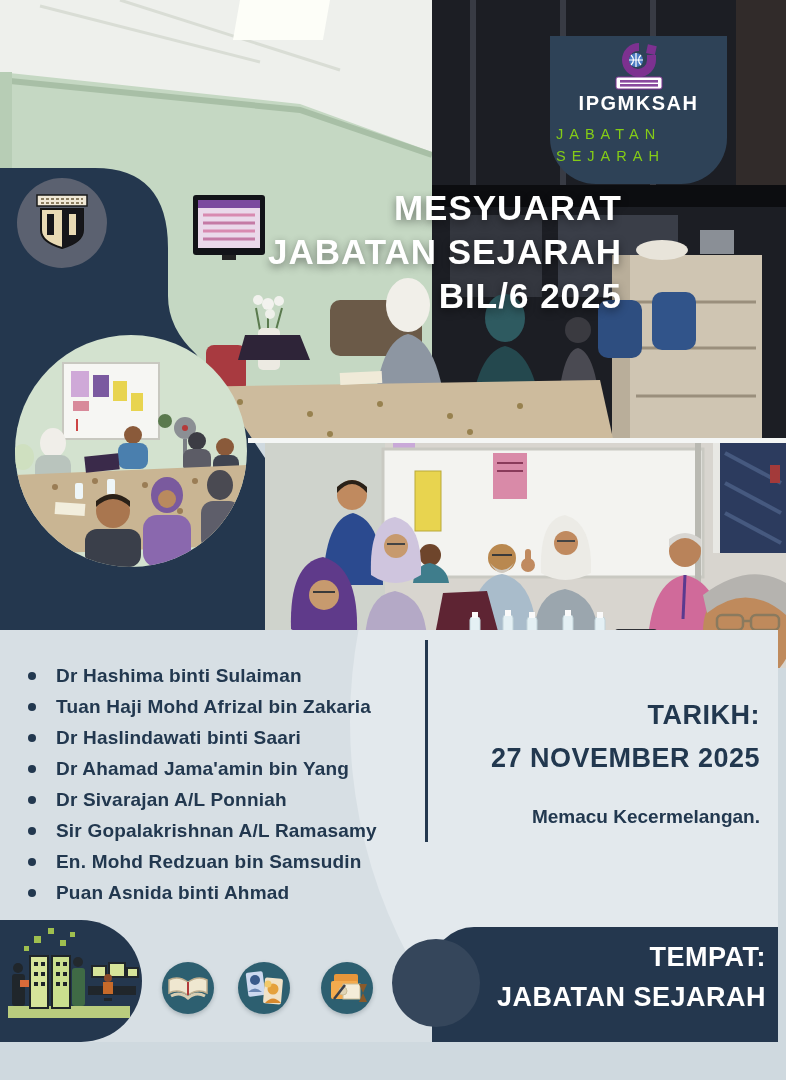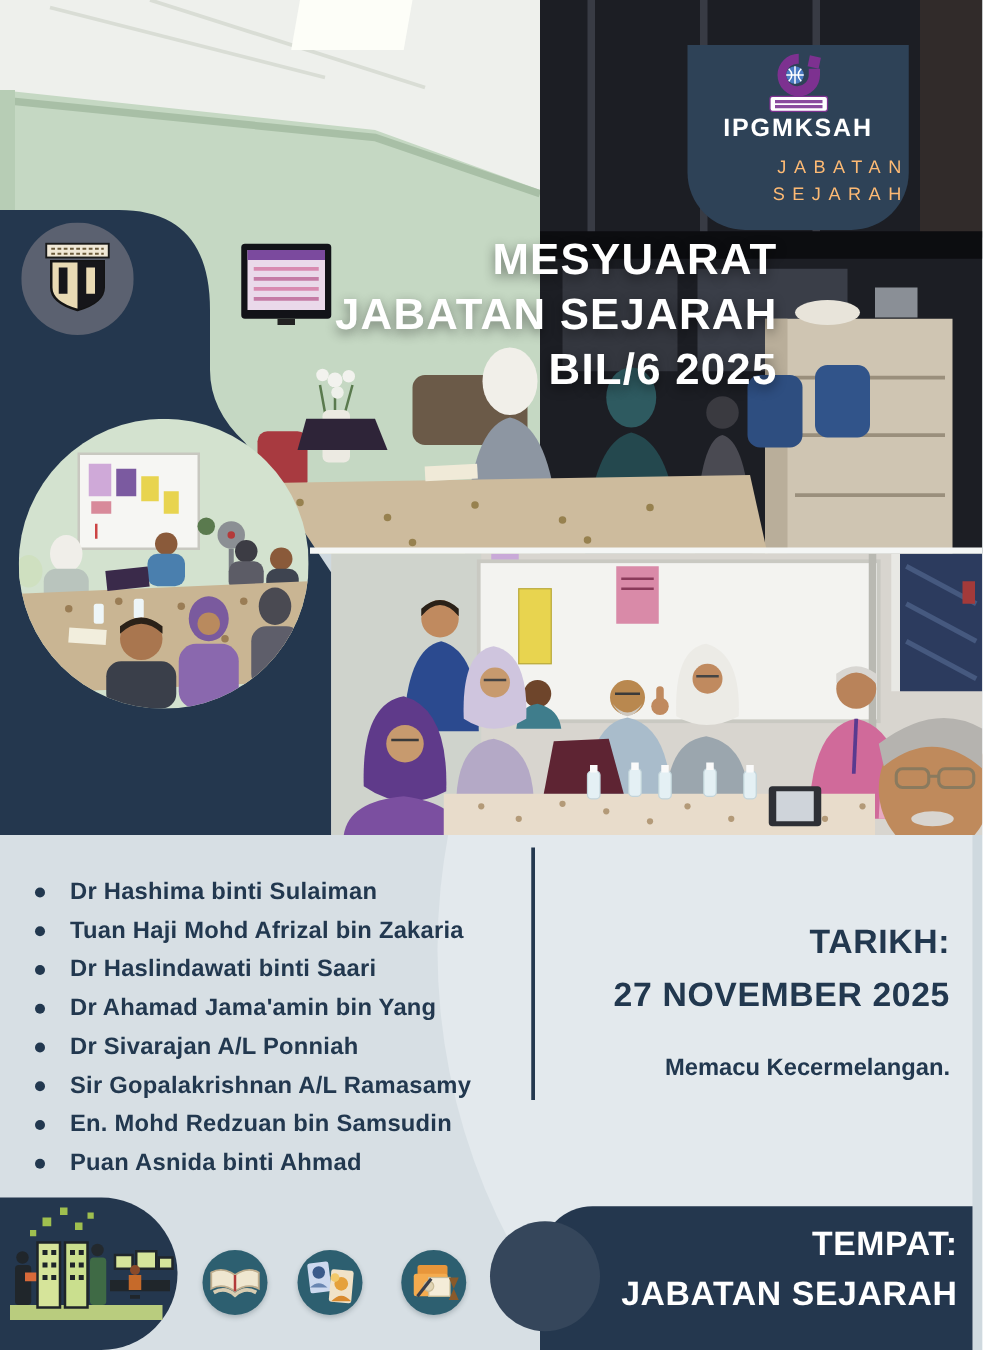--- a/index.html
+++ b/index.html
@@ -18,43 +18,43 @@
   .badge {
     left:550px; top:0; width:177px; height:148px;
     background:#2e4257; border-radius:0 0 46px 46px;margin-top:36px;
   }
   .badge-logo { position:absolute; left:50%; top:5px; transform:translateX(-50%); width:60px; height:50px; }
   .badge-org {
     position:absolute; left:0; right:0; top:56px; text-align:center;
     color:#ffffff; font-size:20px; font-weight:700; letter-spacing:1.5px;
   }
   .badge-dept {
-    position:absolute; left:0; right:0; text-align:right;
-    color:#fdba74; font-size:14.5px; font-weight:400; letter-spacing:6px; padding-left:6px;
+    position:absolute; left:0; right:0; text-align:left;
+    color:#84cc16; font-size:14.5px; font-weight:400; letter-spacing:6px; padding-left:6px;
   }
   .badge-dept.l1 { top:90px; } .badge-dept.l2 { top:112px; }
 
   
   .title {
     right:46px; top:186px; text-align:right; color:#ffffff;
     font-size:35px; line-height:44px; font-weight:700; letter-spacing:1px;
     text-shadow:0 3px 9px rgba(0,0,0,.45);
   }
 
   
   .left-shape { left:0; top:168px; width:270px; height:500px; }
   .emblem { left:17px; top:178px; width:90px; height:90px; }
   .circle-photo {
     left:15px; top:335px; width:232px; height:232px;
     border-radius:50%; overflow:hidden;
   }
   .selfie { left:265px; top:443px; width:521px; height:225px; }
 
   
-  .bottom { left:0; top:668px; width:778px; height:412px; background:#ccd6dc; overflow:hidden; }
+  .bottom { left:0; top:630px; width:778px; height:412px; background:#ccd6dc; overflow:hidden; }
   .bg-circle-m { position:absolute; left:-410px; top:-408px; width:1120px; height:1120px; border-radius:50%; background:#d7dfe4; }
   .bg-circle-l { position:absolute; left:350px; top:-408px; width:1000px; height:1000px; border-radius:50%; background:#e3e9ed; }
 
   .names { position:absolute; left:28px; top:30px; list-style:none; }
   .names li {
     height:31px; display:flex; align-items:center;
     color:#22384f; font-size:19px; font-weight:700; letter-spacing:.2px; white-space:nowrap;
   }
   .names li::before {
     content:""; width:8px; height:8px; border-radius:50%; background:#22384f;

